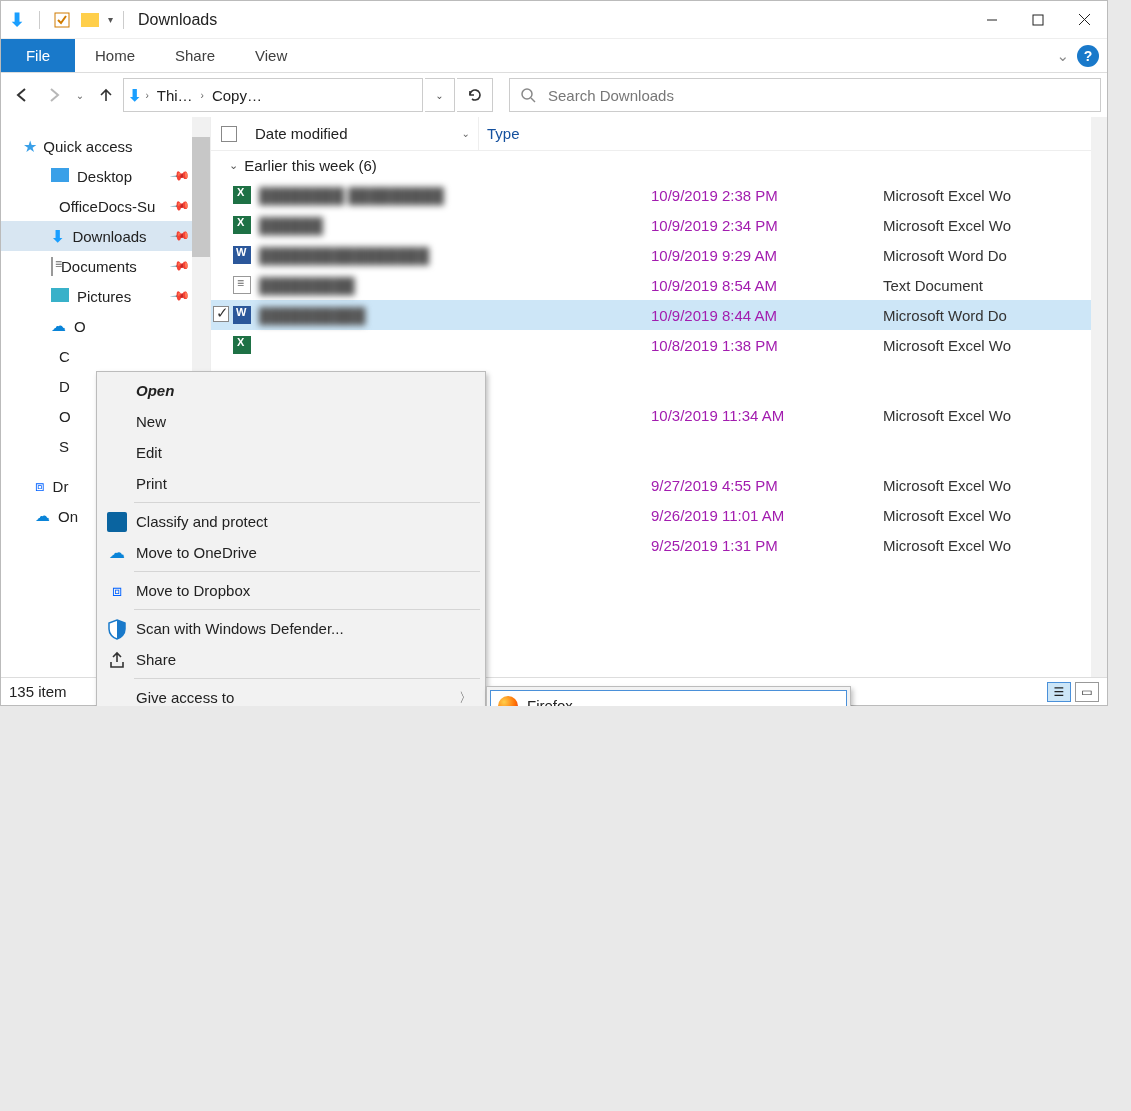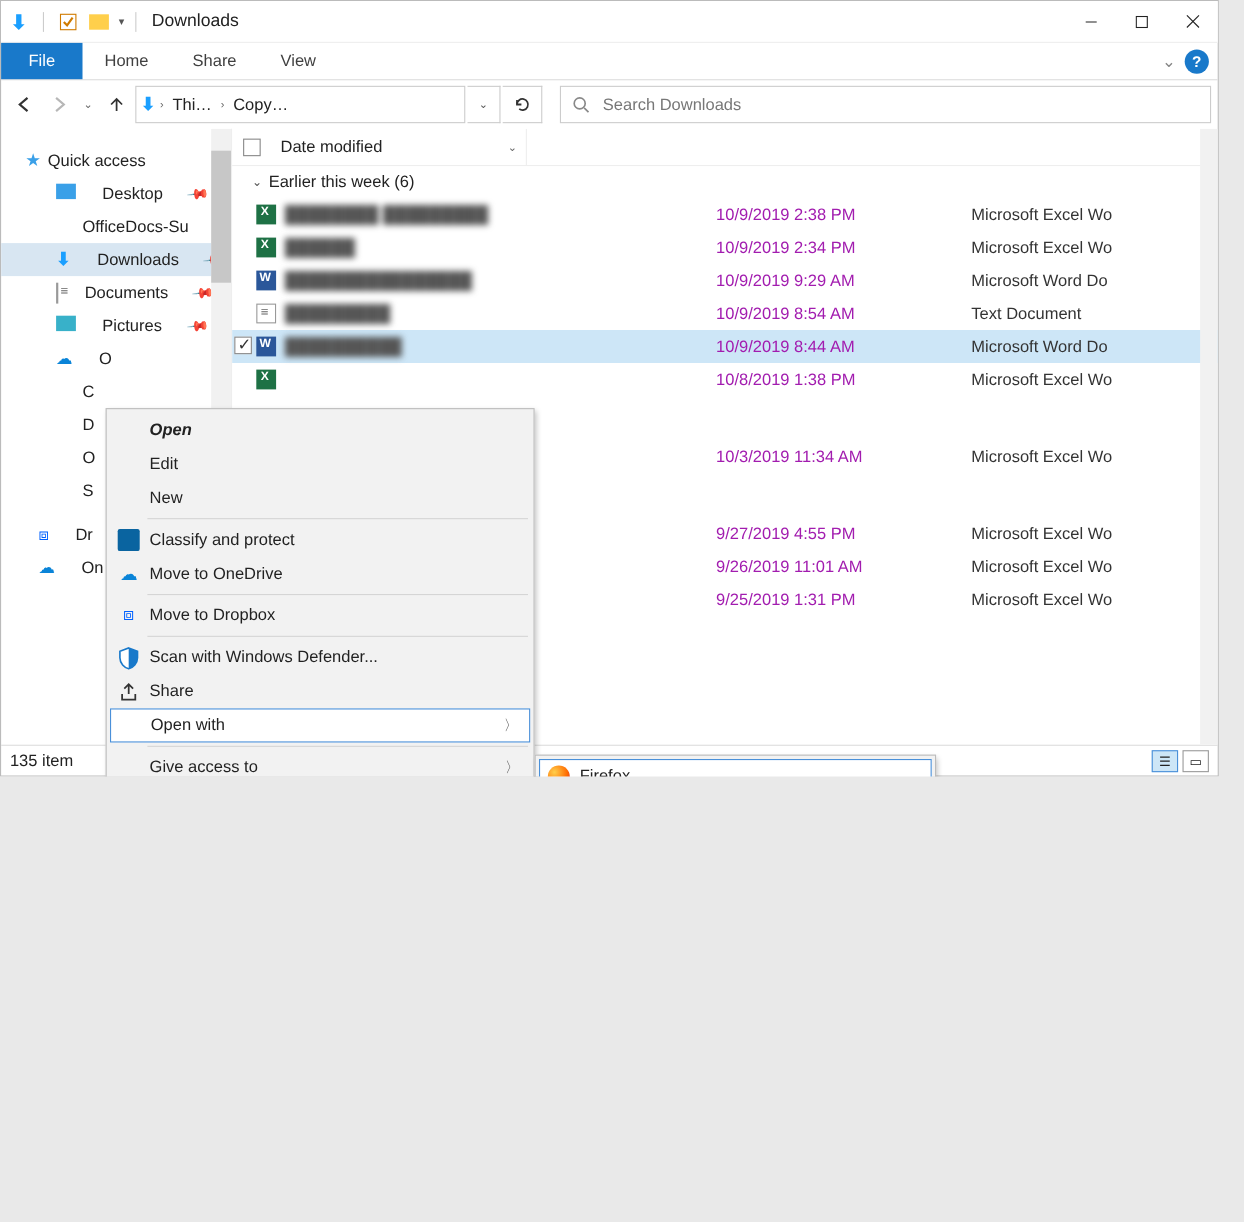--- a/index.html
+++ b/index.html
@@ -26,21 +26,21 @@
 .addrbar .crumb { padding:0 4px; font-size:15px; max-width:64px; overflow:hidden; text-overflow:ellipsis; white-space:nowrap;}
 .addrbar .chev{ color:#666; font-size:10px; padding:0 2px;}
 .addrdrop{ width:30px; display:flex; align-items:center; justify-content:center; height:34px; border:1px solid #ccc; border-left:none;}
 .refresh{ width:36px; height:34px; border:1px solid #ccc; border-left:none; display:flex; align-items:center; justify-content:center;}
 .search { flex:1; height:34px; border:1px solid #ccc; margin-left:14px; display:flex; align-items:center; padding:0 10px; color:#666; gap:12px;}
 
 .body { display:flex; height:560px; position:relative;}
 .sidebar { width:210px; border-right:1px solid #eee; padding-top:14px; overflow:hidden; position:relative;}
 .scrollgutter{position:absolute; right:0; top:0; width:18px; height:100%; background:#f1f1f1;}
 .scrollthumb{position:absolute; right:0; top:20px; width:18px; height:120px; background:#c7c7c7;}
-.sb-item { display:flex; align-items:center; height:30px; padding-left:34px; gap:24px; font-size:15px; white-space:nowrap; overflow:hidden;}
+.sb-item { display:flex; align-items:center; height:30px; padding-left:34px; gap:8px; font-size:15px; white-space:nowrap; overflow:hidden;}
 .sb-item.lvl1{ padding-left:50px;}
 .sb-item.sel{ background:#d8e6f2;}
 .sb-header{ padding-left:22px; height:30px; display:flex; align-items:center; gap:6px; font-size:15px;}
 .pin{ margin-left:auto; margin-right:22px; color:#888; font-size:13px; transform:rotate(40deg);}
 
 .main{ flex:1; position:relative; overflow:hidden;}
 .cols{ height:34px; display:flex; align-items:center; border-bottom:1px solid #eee; }
 .cols .c{ padding:0 8px; color:#14509e; font-size:15px; display:flex; align-items:center; height:100%; border-right:1px solid #eee;}
 .cols .c.name{ width:440px;}
 .cols .c.date{ width:232px;}
@@ -242,20 +242,21 @@
       <div class="scrollthumb"></div>
     </div>
 
     <div class="main">
       <div class="cols">
         <div class="cbx"></div>
         <div class="c date">
             <span>Date modified</span>
             <span style="font-size:10px;margin-left:auto;color:#666">⌄</span>
           </div>
+        <div class="c type">Type</div>
       </div>
       <div class="grp">
         <span style="font-size:11px;color:#555">⌄</span>
         <span>Earlier this week  (6)</span>
       </div>
       <div id="file-rows">
           <div class="row">
             <span class="ic">
               <span class="i-excel"></span>
             </span>
@@ -351,24 +352,27 @@
       <div class="v sel">☰</div>
       <div class="v">▭</div>
     </div>
   </div>
 
   <div class="ctx main" id="ctx-main">
       <div class="mi bold">
         <span>Open</span>
       </div>
       <div class="mi">
+        <span>New</span>
+      </div>
+      <div class="mi">
         <span>Edit</span>
       </div>
       <div class="mi">
-        <span>New</span>
+        <span>Print</span>
       </div>
       <div class="msep"></div>
       <div class="mi">
         <span class="icon">
           <span style="width:20px;height:20px;background:#0a64a0;display:inline-block;border-radius:2px"></span>
         </span>
         <span>Classify and protect</span>
       </div>
       <div class="mi">
         <span class="icon">
@@ -394,24 +398,20 @@
         <span>Scan with Windows Defender...</span>
       </div>
       <div class="mi">
         <span class="icon">
           <svg width="20" height="20">
             <path d="M4 12 V17 H16 V12 M10 3 V12 M6 7 L10 3 L14 7" stroke="#333" fill="none" stroke-width="1.6"></path>
           </svg>
         </span>
         <span>Share</span>
       </div>
-      <div class="mi hov">
-        <span>Open with</span>
-        <span class="arr">〉</span>
-      </div>
       <div class="msep"></div>
       <div class="mi">
         <span>Give access to</span>
         <span class="arr">〉</span>
       </div>
       <div class="mi">
         <span>Restore previous versions</span>
       </div>
       <div class="msep"></div>
       <div class="mi">

